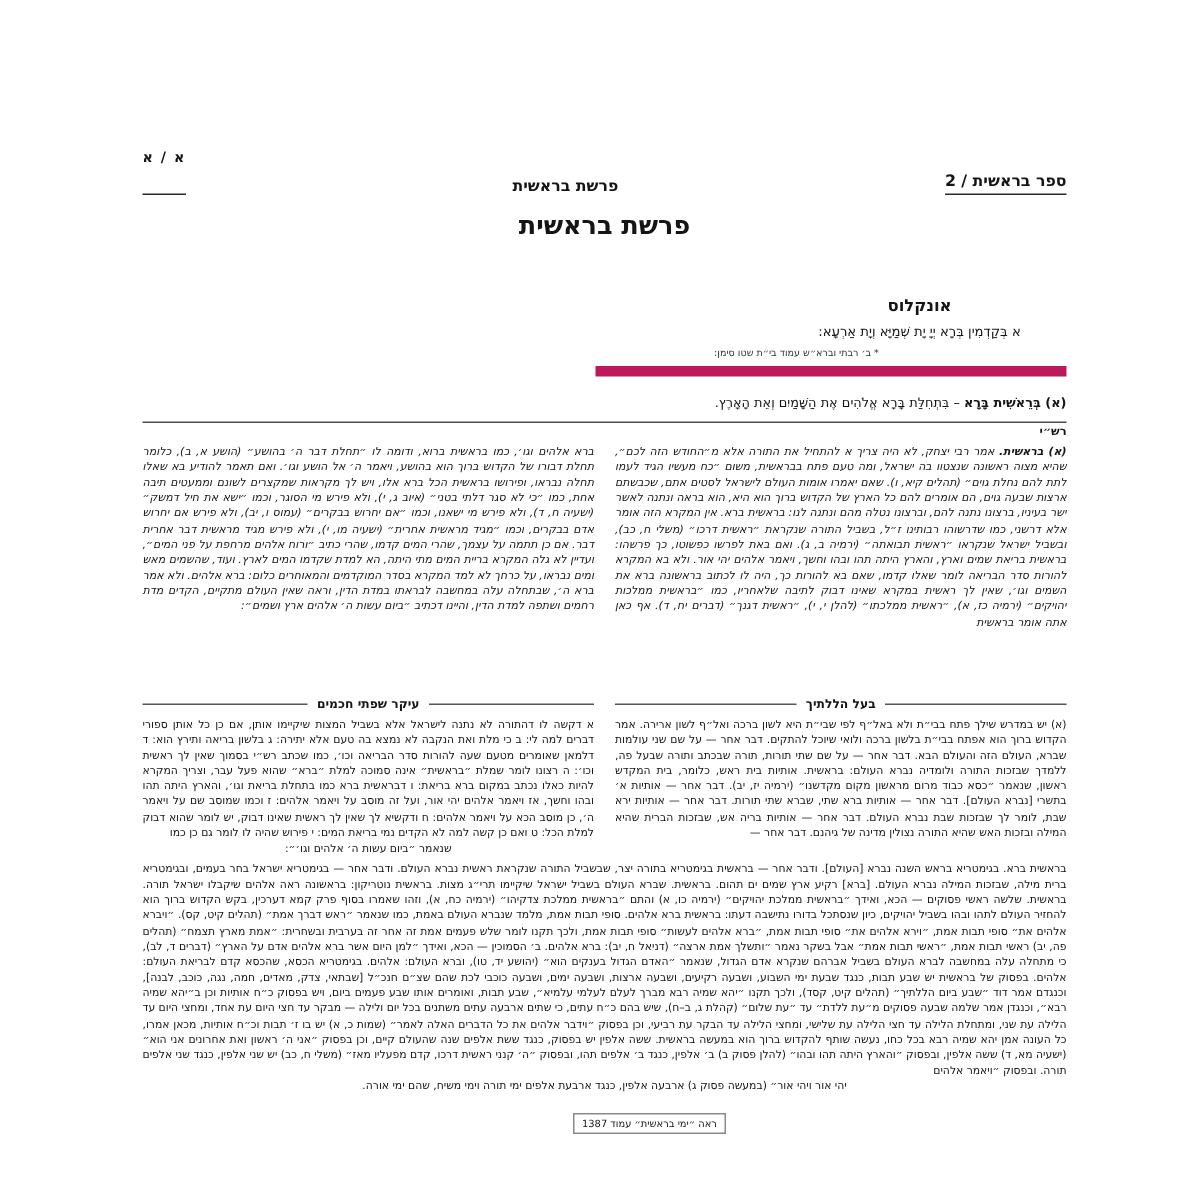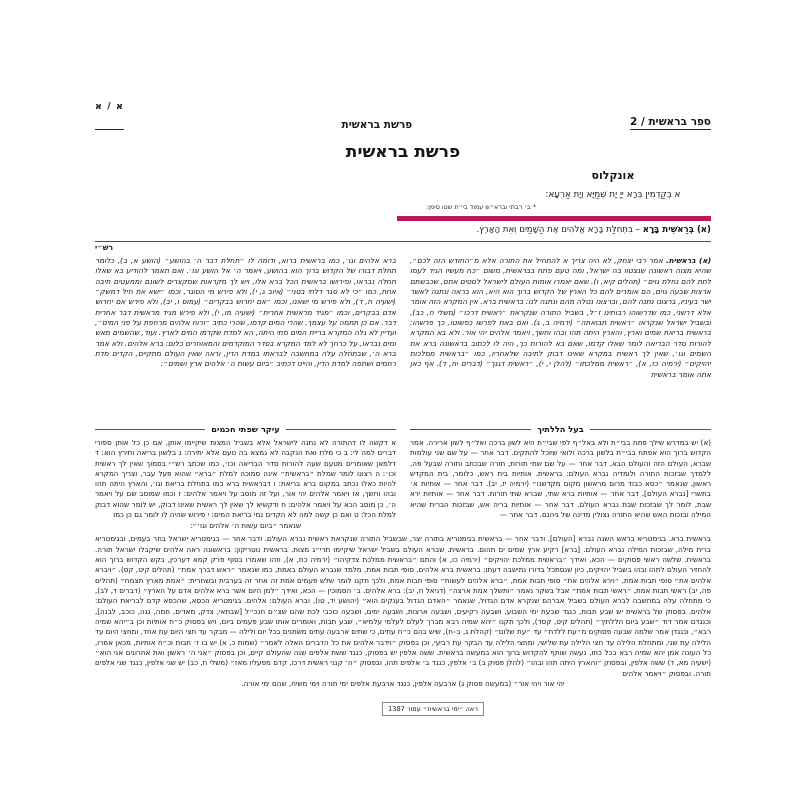--- a/index.html
+++ b/index.html
@@ -15,35 +15,35 @@
 
   .big-title{text-align:center;font-size:17px;font-weight:bold;margin-top:11px;
              font-family:"DejaVu Serif","DejaVu Sans",serif;}
 
   
   .verse-row{display:flex;margin-top:7px;align-items:flex-start;}
   .verse{flex:1;font-size:18.5px;font-weight:600;text-align:right;
          font-family:"DejaVu Serif","DejaVu Sans",serif;line-height:26px;}
   .verse .bracket{font-weight:bold;}
   .verse .vmark{font-size:9px;vertical-align:super;font-weight:normal;padding:0 2px;}
-  .onkelos{width:196px;text-align:center;padding-top:1px;}
+  .onkelos{width:196px;text-align:center;padding-top:1px;margin-top:28px;}
   .onk-title{font-size:11px;font-weight:bold;}
   .onk-text{font-size:8.8px;margin-top:6px;line-height:12px;}
 
-  .masorah{margin-top:3px;margin-right:75px;width:210px;text-align:left;
+  .masorah{margin-top:3px;margin-right:75px;width:210px;text-align:center;
            font-size:6.4px;color:#333;}
 
   
-  .peshat{width:314px;border-top:5px solid #be185d;margin-top:5px;padding-top:3px;
+  .peshat{width:314px;border-top:7px solid #be185d;margin-top:5px;padding-top:13px;
           font-size:8.6px;line-height:11px;}
   .peshat .lead{font-weight:bold;}
 
   
   .hrule{border-top:1px solid #4a4a4a;margin-top:6px;}
-  .rashi-label{text-align:left;font-size:7.6px;font-weight:bold;margin-top:1px;}
+  .rashi-label{text-align:right;font-size:7.6px;font-weight:bold;margin-top:1px;}
 
   
   .cols{display:flex;gap:14px;margin-top:4px;}
   .col{flex:1;font-size:7.35px;line-height:10.35px;text-align:justify;}
   .rashi-cols .col{min-height:160px;font-style:italic;}
   .lead-b{font-weight:bold;}
 
   
   .sect-row{display:flex;gap:14px;margin-top:8px;}
   .sect{flex:1;}

